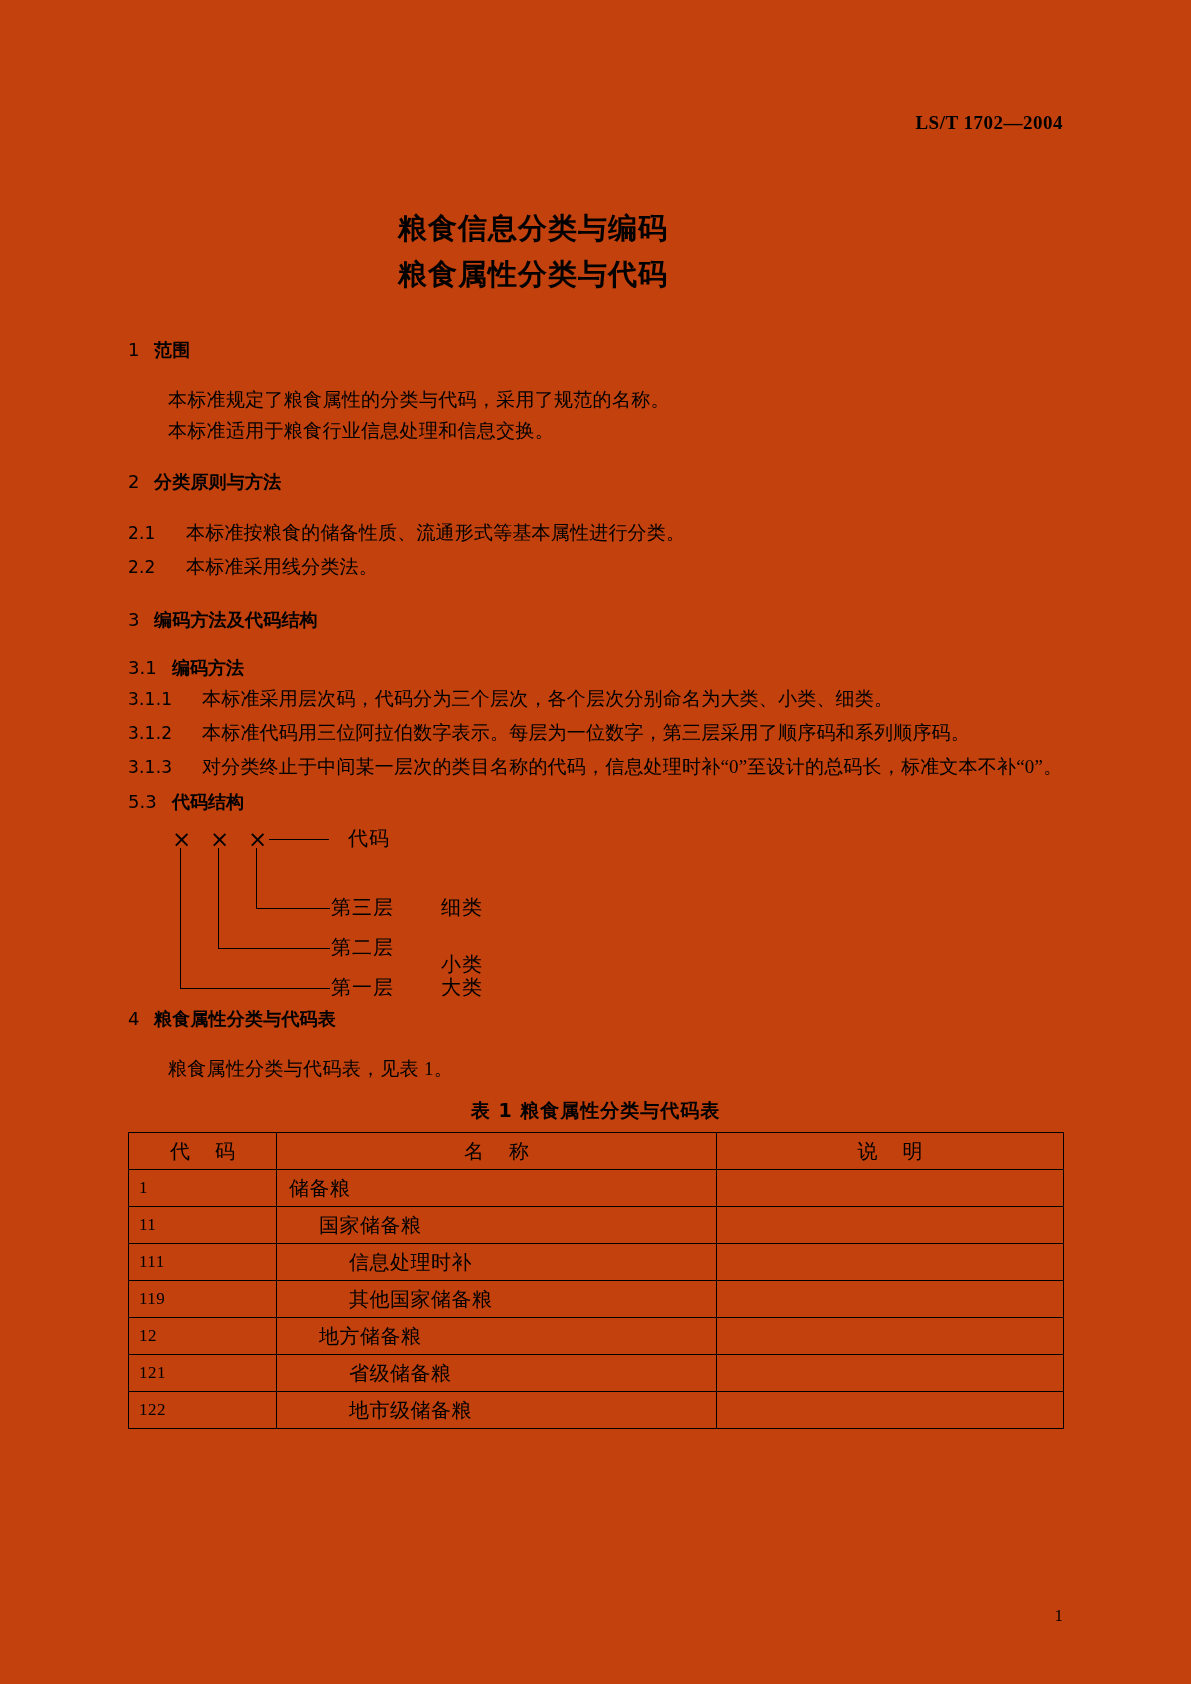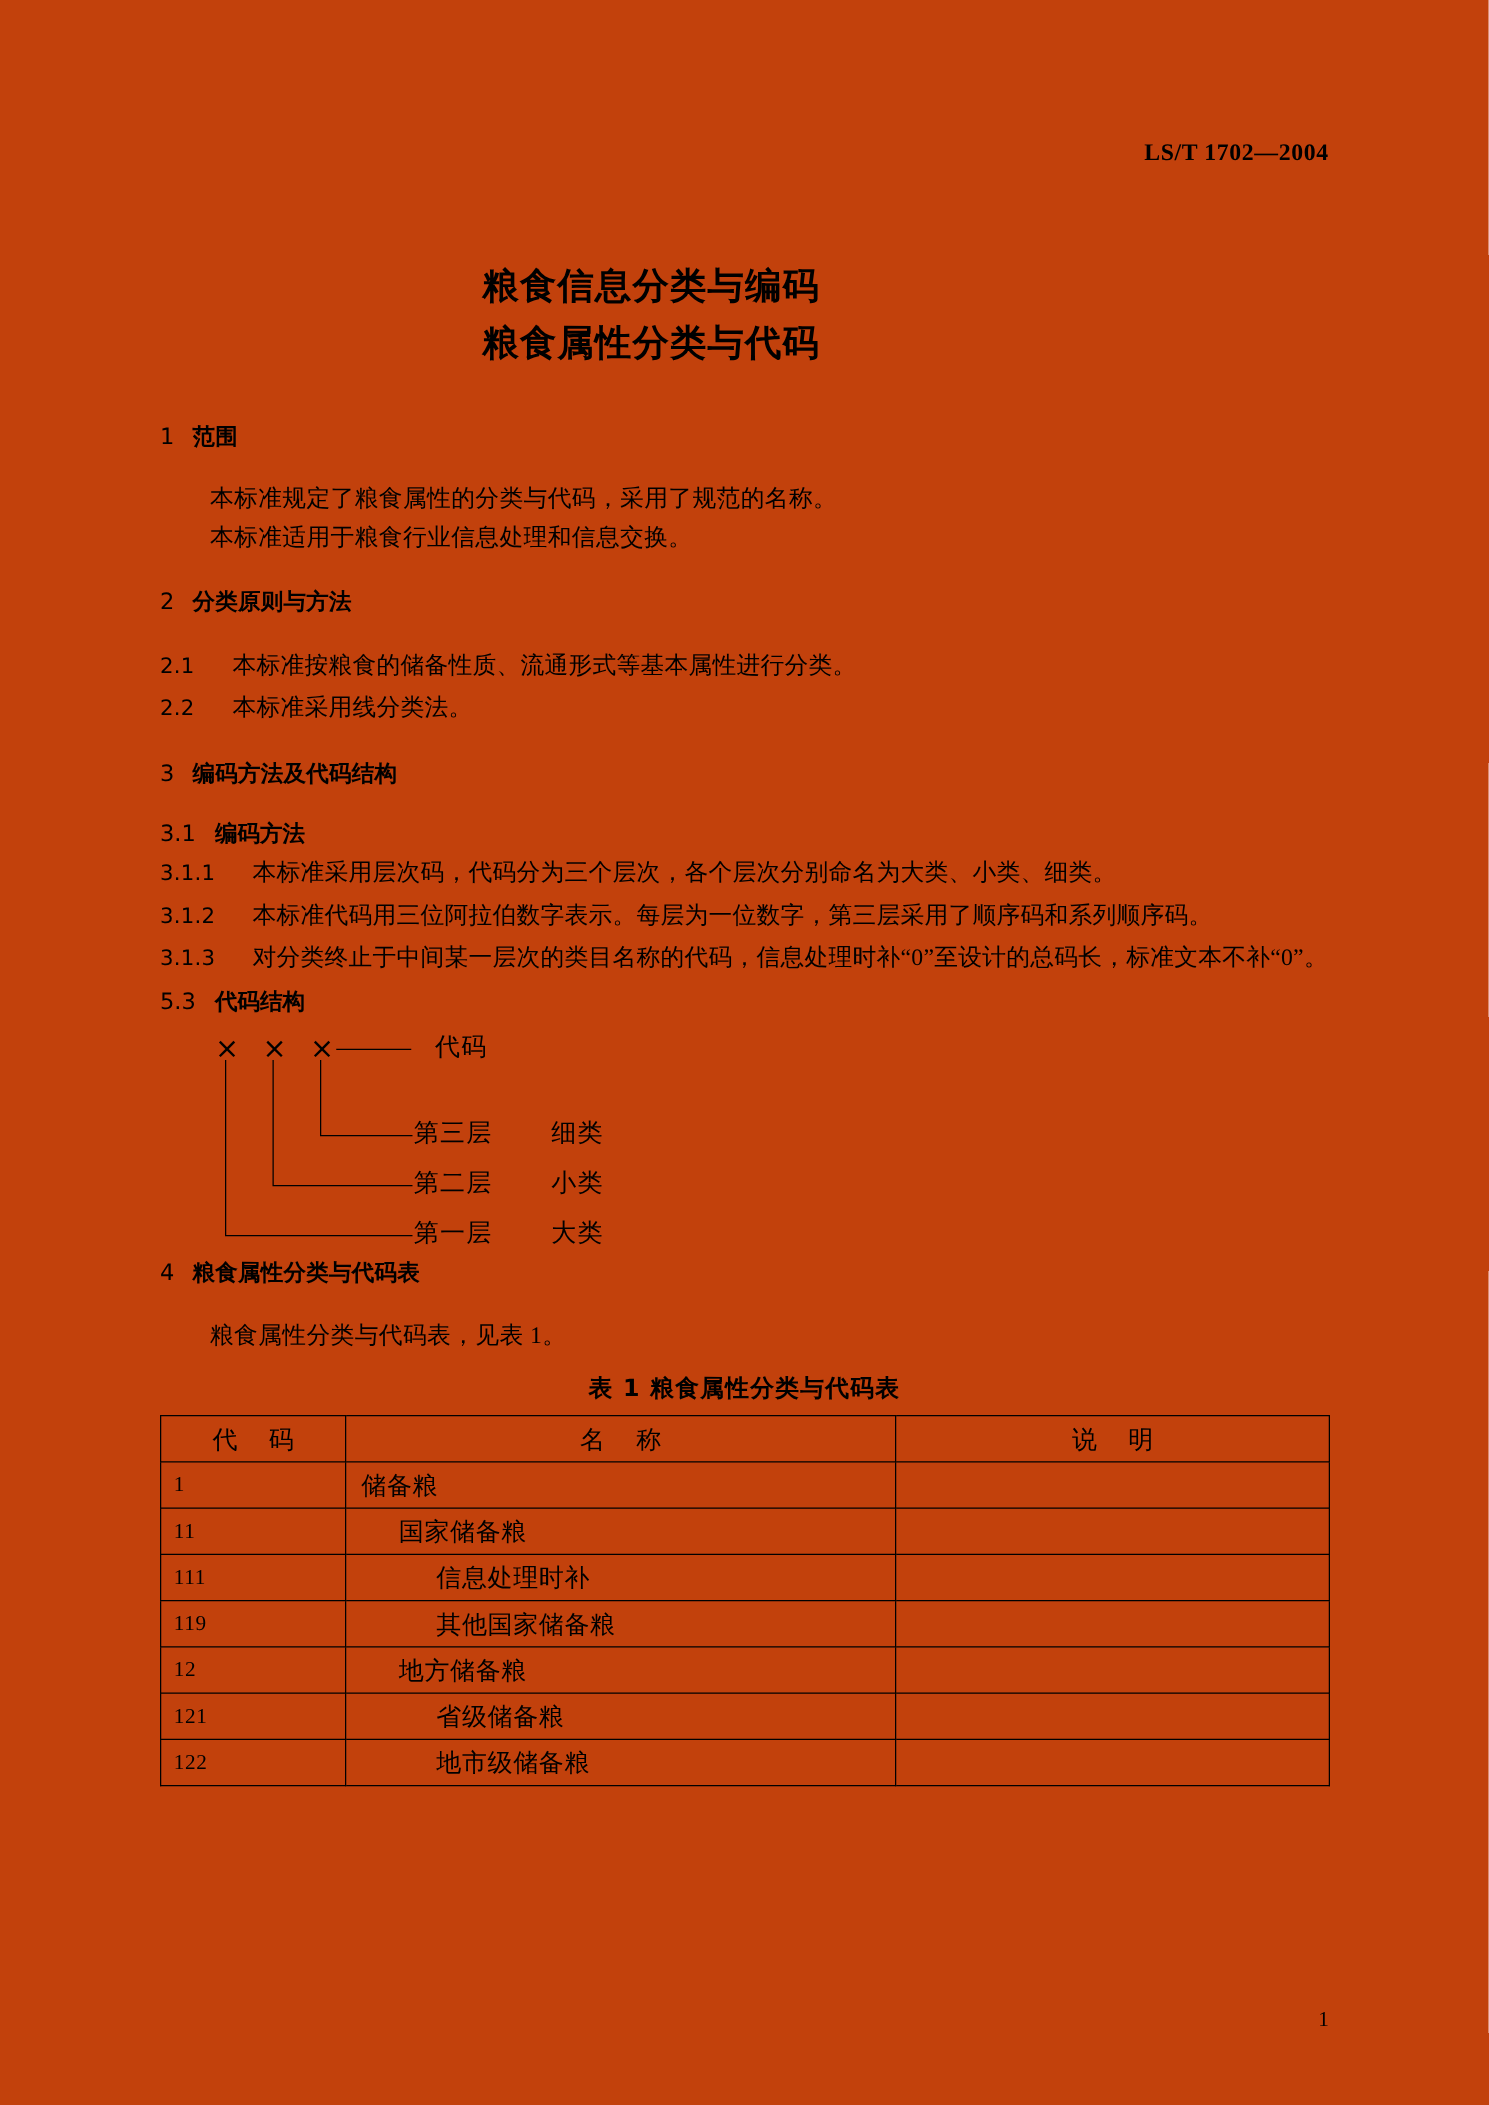--- a/index.html
+++ b/index.html
@@ -31,21 +31,21 @@
     font-size: 19px;
     font-weight: bold;
     letter-spacing: 0.5px;
     white-space: nowrap;
   }
 
   
   .title-block {
     position: absolute;
     top: 205px;
-    left: 1px;
+    left: 13px;
     width: 1040px;
     text-align: center;
   }
   .title-line {
     font-family: "DejaVu Sans", "Liberation Sans", sans-serif;
     font-size: 29px;
     font-weight: bold;
     line-height: 46px;
     letter-spacing: 1px;
   }
@@ -255,21 +255,21 @@
       <span class="dg-label" style="left:220px; top:5px;">代码</span>
 
       <div class="dg-v" style="left:128px; top:26px; height:60px;"></div>
       <div class="dg-h" style="left:128px; top:86px; width:74px;"></div>
       <span class="dg-label" style="left:203px; top:74px;">第三层</span>
       <span class="dg-label" style="left:313px; top:74px;">细类</span>
 
       <div class="dg-v" style="left:90px; top:26px; height:100px;"></div>
       <div class="dg-h" style="left:90px; top:126px; width:112px;"></div>
       <span class="dg-label" style="left:203px; top:114px;">第二层</span>
-      <span class="dg-label" style="left:313px; top:114px;">小类</span>
+      <span class="dg-label" style="left:313px; top:131px;">小类</span>
 
       <div class="dg-v" style="left:52px; top:26px; height:140px;"></div>
       <div class="dg-h" style="left:52px; top:166px; width:150px;"></div>
       <span class="dg-label" style="left:203px; top:154px;">第一层</span>
       <span class="dg-label" style="left:313px; top:154px;">大类</span>
     </div>
 
     <div class="h1" style="margin-top:8px;">
       <span class="num">4</span><span>粮食属性分类与代码表</span>
     </div>

